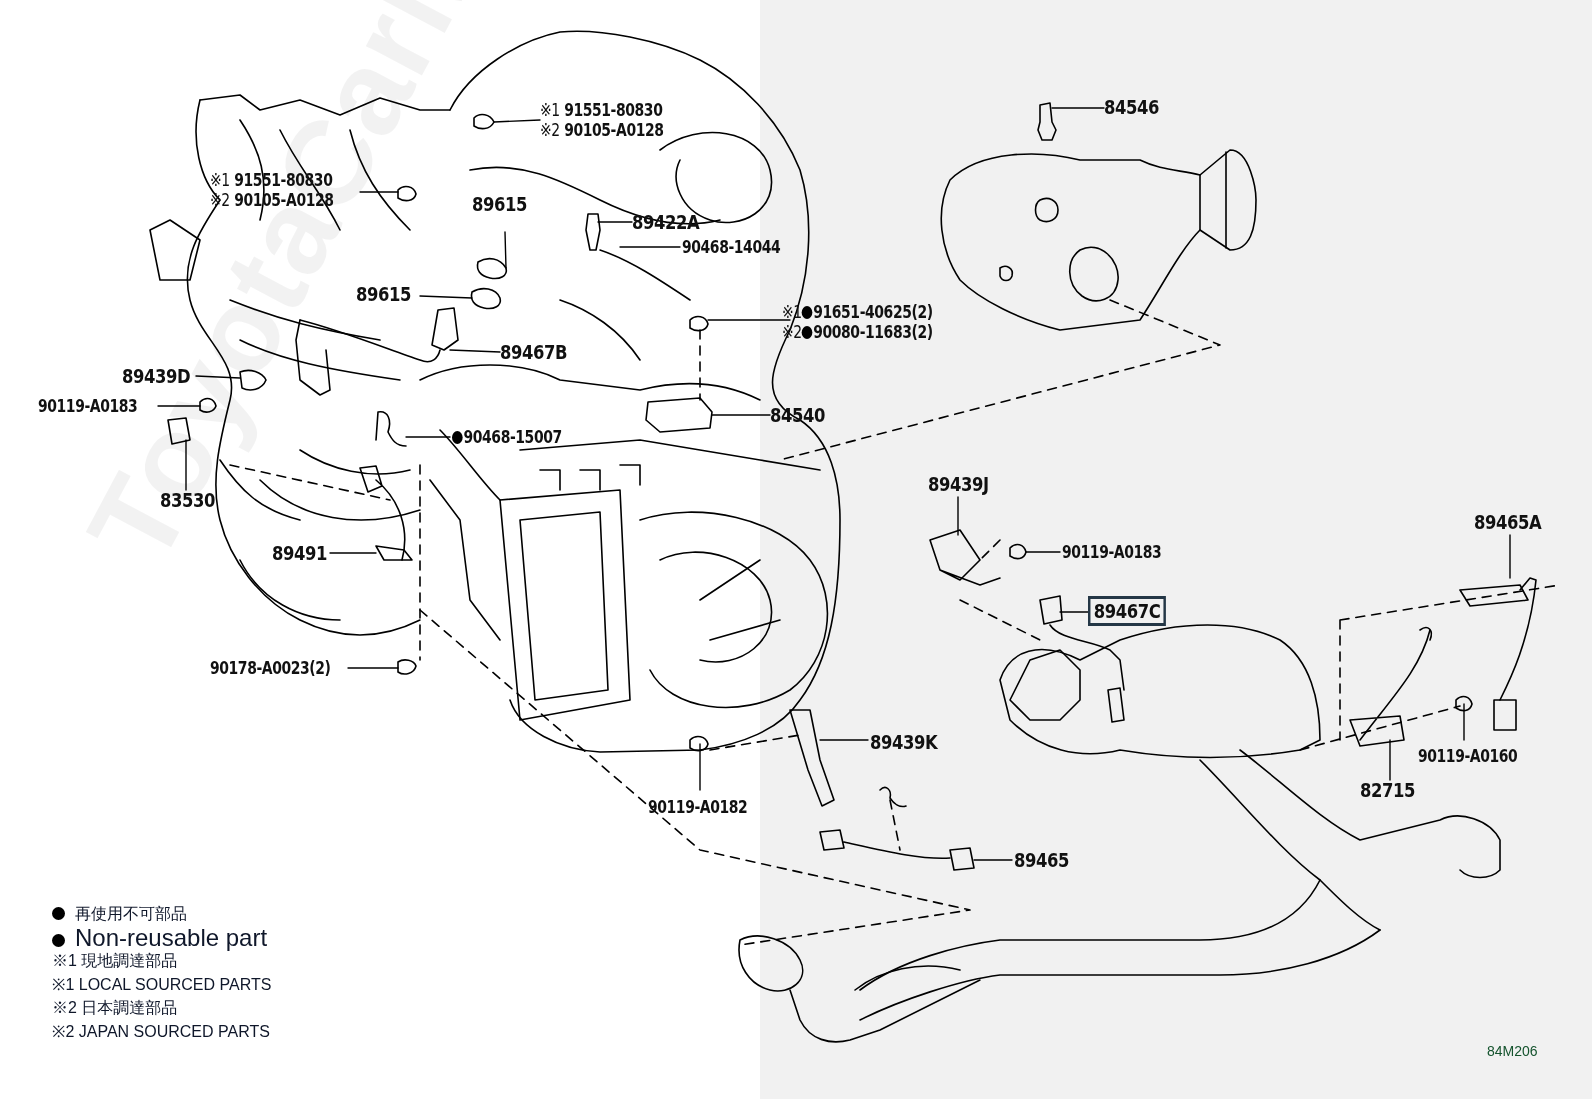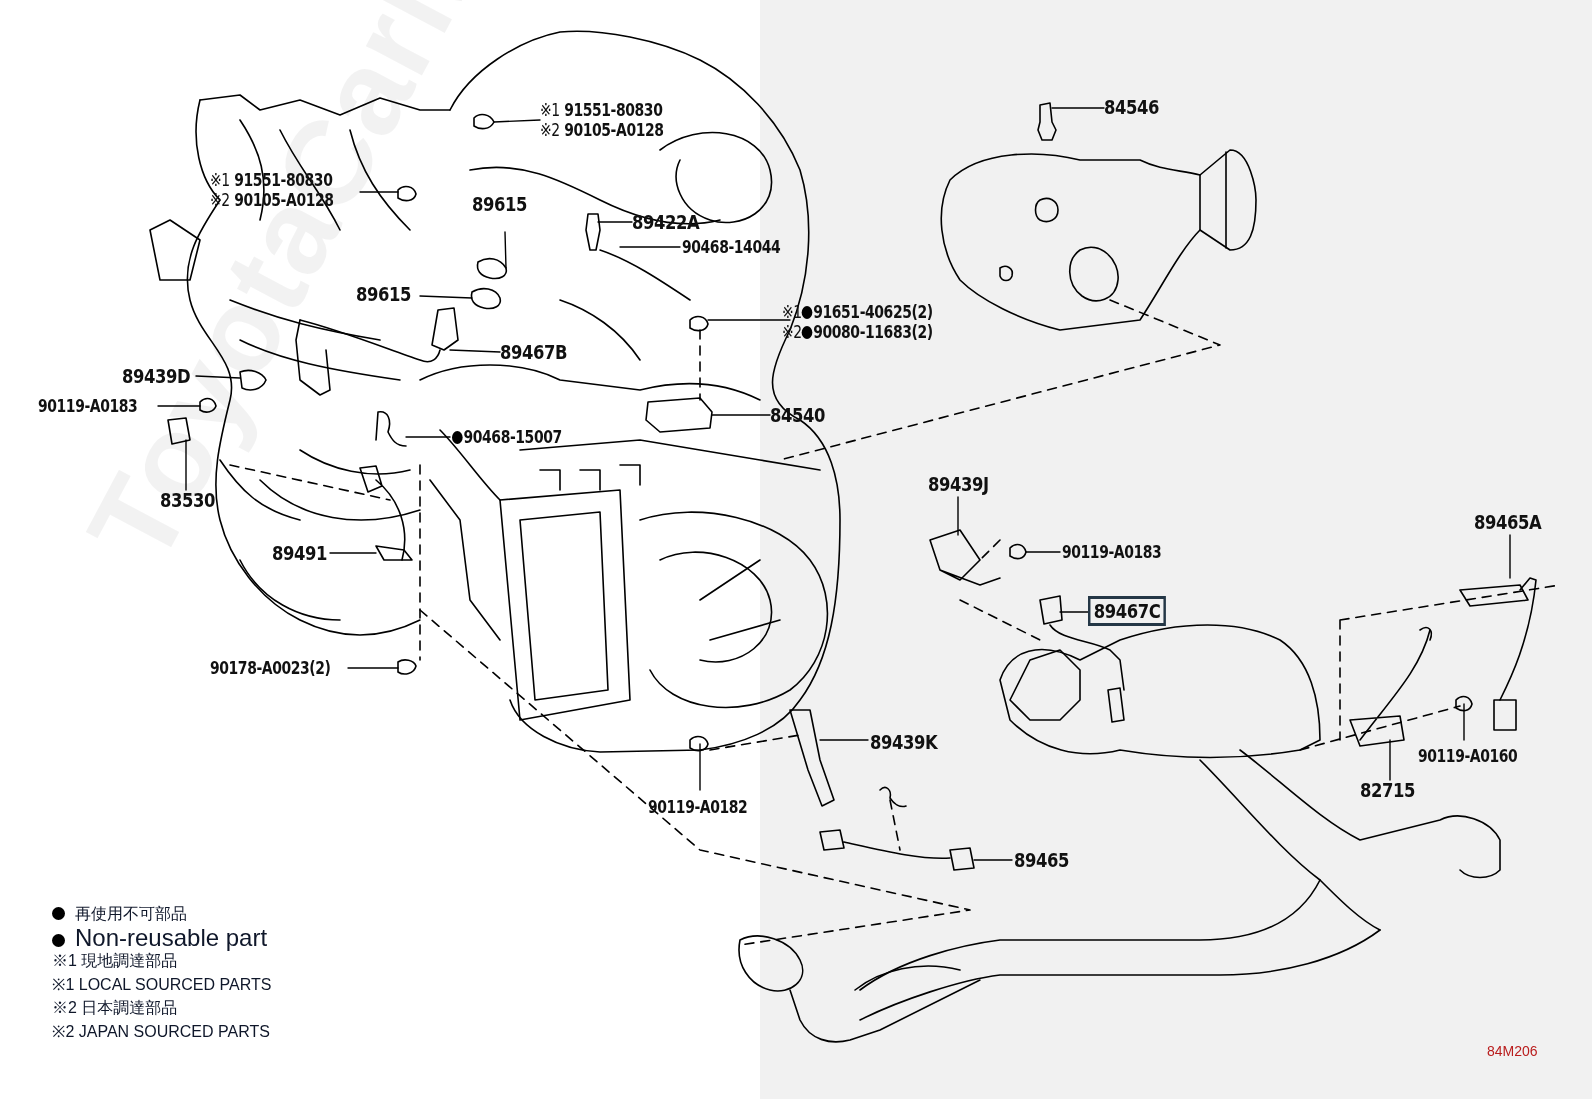--- a/index.html
+++ b/index.html
@@ -41,21 +41,21 @@
       line-height: 23.5px;
     }
     .legend .row { white-space: nowrap; }
     .legend .ldot {
       display: inline-block; width: 13px; height: 13px; border-radius: 50%;
       background: #000; margin-right: 10px; vertical-align: -1px;
     }
     .legend .row.en { font-size: 24px; }
     .fig-code {
       position: absolute; left: 1487px; top: 1043px;
-      font-family: "Liberation Sans", sans-serif; font-size: 14px; color: #b91c1c;
+      font-family: "Liberation Sans", sans-serif; font-size: 14px; color: #14532d;
     }
   </style>
 </head>
 <body>
 
 <div class="right-panel"></div>
 <div class="watermark">ToyotaCarMine.Tu</div>
 
 <svg class="drawing" width="1592" height="1099" viewBox="0 0 1592 1099" fill="none" stroke="#000" stroke-width="1.6" stroke-linecap="round" stroke-linejoin="round">
 

